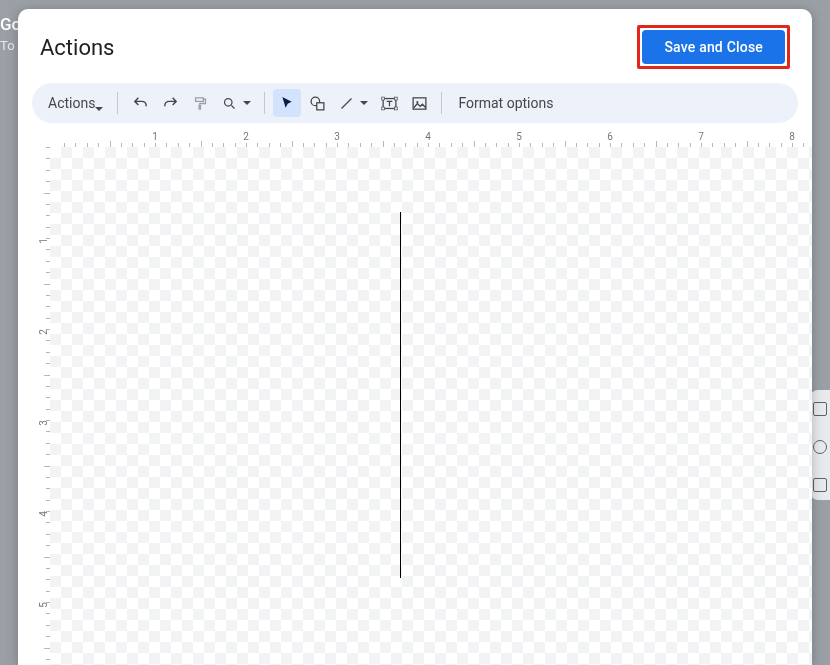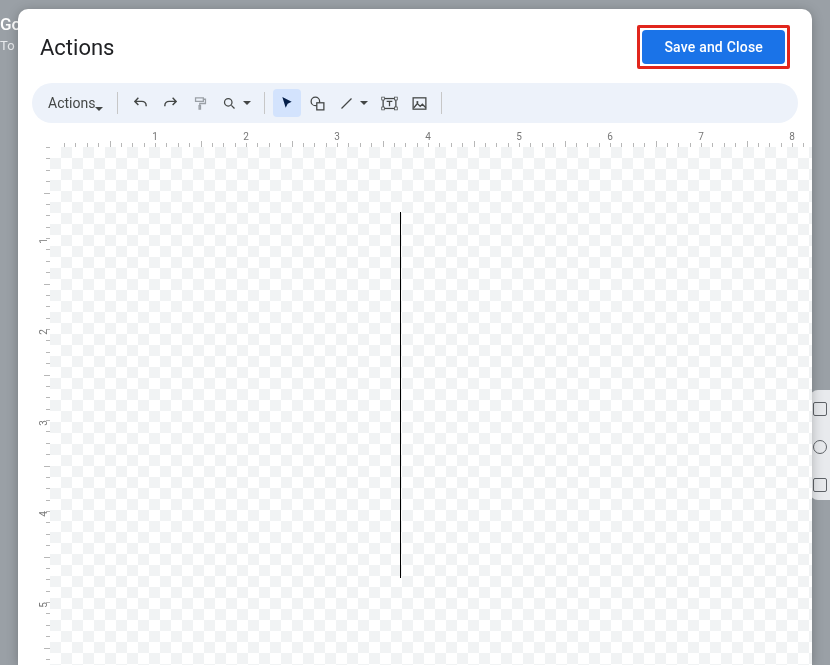--- a/index.html
+++ b/index.html
@@ -171,20 +171,21 @@
         </svg>
     </div>
     <div class="tb-btn">
       <svg width="17" height="17" viewBox="0 0 24 24">
           <rect x="3" y="4" width="18" height="16" fill="none" stroke="#444746" stroke-width="1.8"></rect>
           <circle cx="9" cy="10" r="1.5" fill="#444746"></circle>
           <path fill="none" stroke="#444746" stroke-width="1.8" d="M4 18l5-6 4 4 3-3 5 5"></path>
         </svg>
     </div>
     <div class="tb-sep"></div>
+    <div class="format-opt">Format options</div>
   </div>
 
   <div class="ruler-area">
     <div class="h-ruler" id="hruler">
         <div class="tick major" style="left: 14px;"></div>
         <div class="tick minor" style="left: 25.375px;"></div>
         <div class="tick minor" style="left: 36.75px;"></div>
         <div class="tick minor" style="left: 48.125px;"></div>
         <div class="tick mid" style="left: 59.5px;"></div>
         <div class="tick minor" style="left: 70.875px;"></div>

